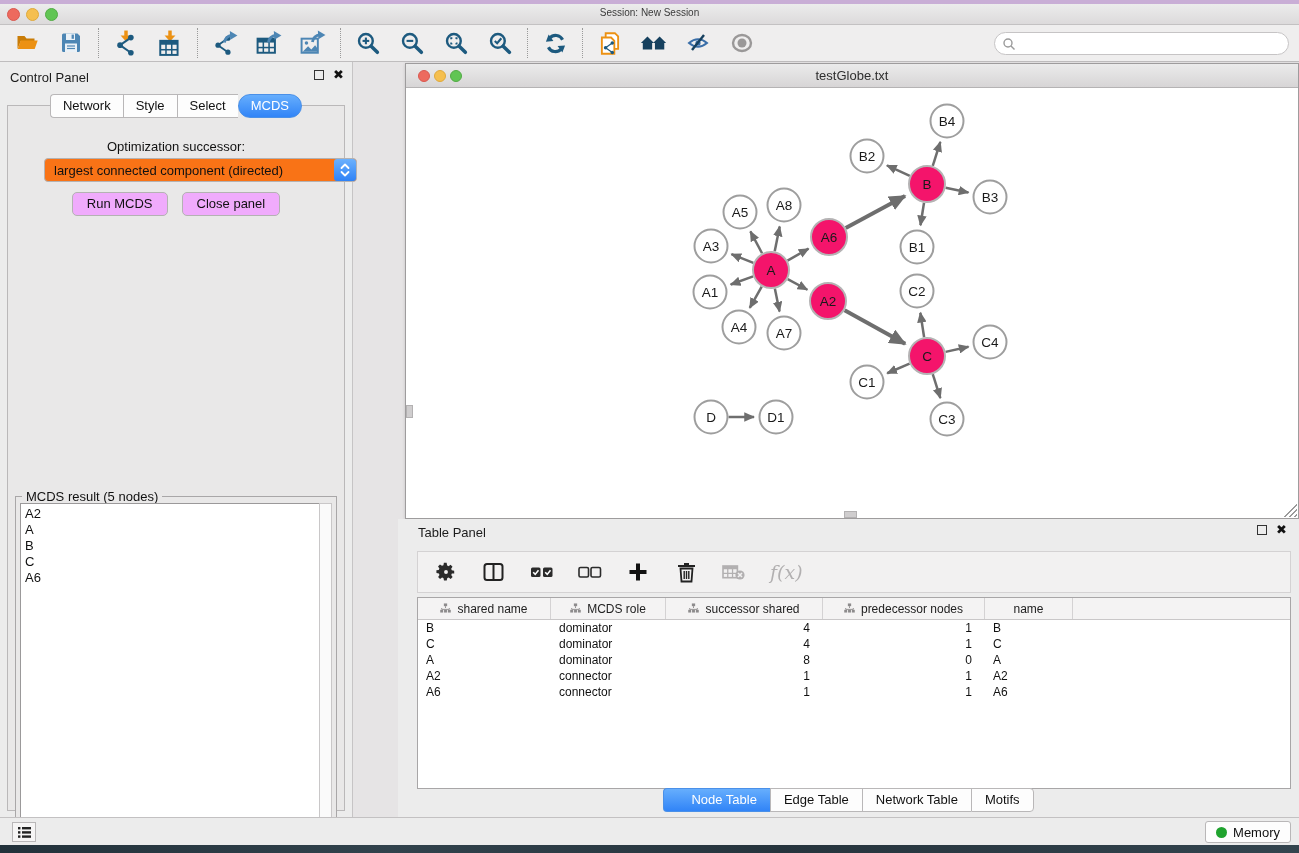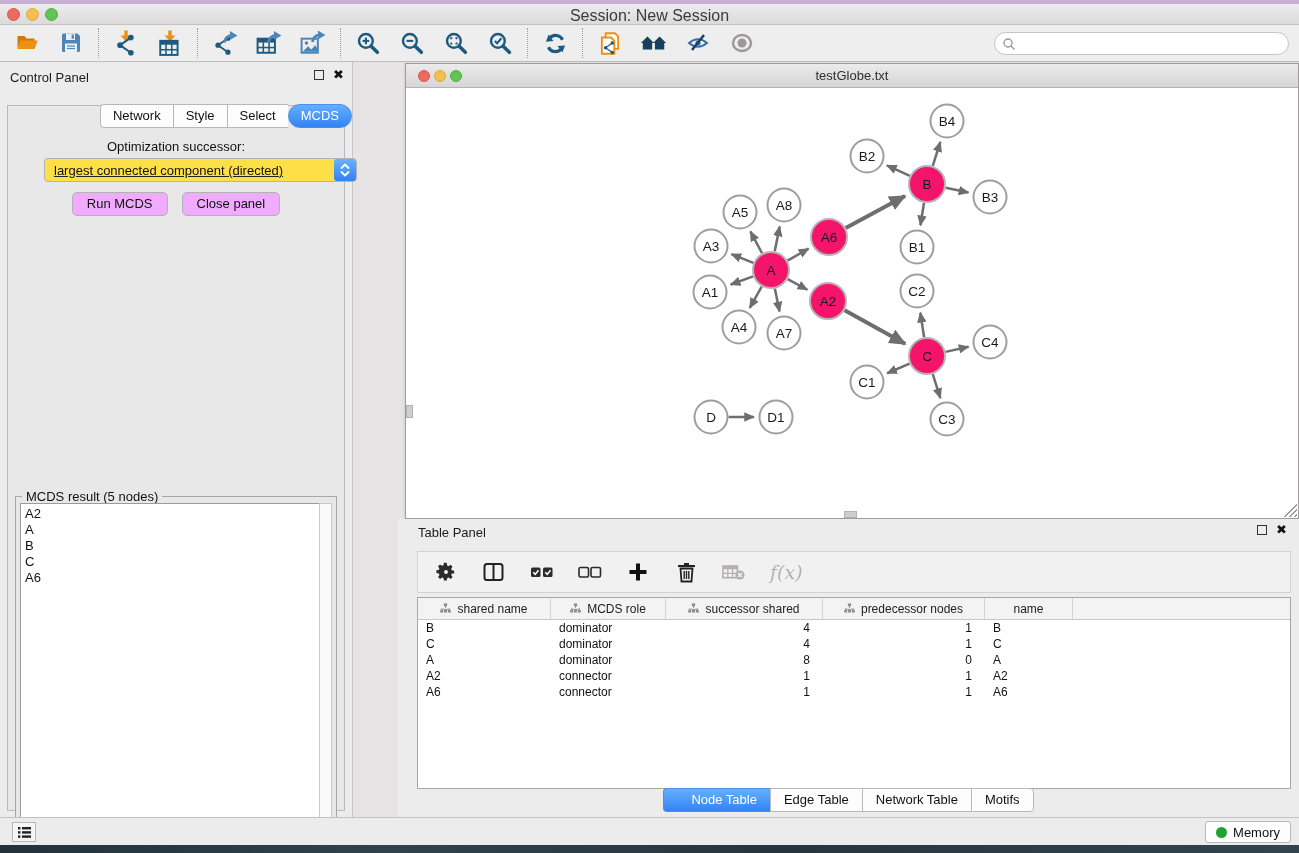--- a/index.html
+++ b/index.html
@@ -10,51 +10,51 @@
   .desktop-strip-bottom { position:absolute; left:0; top:845px; width:1299px; height:8px;
     background:linear-gradient(90deg,#22313a,#31424c 30%,#26343d 60%,#33444e); }
 
   
   .titlebar { position:absolute; left:0; top:4px; width:1299px; height:21px;
     background:linear-gradient(#ececec,#dcdadb); border-bottom:1px solid #c3c1c2; }
   .traffic { position:absolute; top:4px; width:13px; height:13px; border-radius:50%; }
   .t-red { left:7px; background:#ed6a5e; border:1px solid #d95850; }
   .t-yellow { left:26px; background:#f5bf4f; border:1px solid #dfa93c; }
   .t-green { left:45px; background:#61c554; border:1px solid #52ab45; }
-  .title-text { position:absolute; top:3px; left:0; right:0; text-align:center; color:#3b3b3b; font-size:16px; }
+  .title-text { position:absolute; top:3px; left:0; right:0; text-align:center; color:#3b3b3b; font-size:10px; }
 
   
   .toolbar { position:absolute; left:0; top:25px; width:1299px; height:37px;
     background:#efeeee; border-bottom:1px solid #bfbdbe; display:flex; align-items:center; }
   .tb-group { display:flex; align-items:center; gap:16px; padding:0 13px; }
   .tb-sep { width:0; height:30px; border-left:1px dotted #9a9a9a; }
   .tool-icon { width:28px; height:28px; display:flex; align-items:center; justify-content:center; cursor:default; }
   .tool-icon svg { display:block; }
   .search-wrap { position:absolute; right:10px; top:7px; width:295px; height:23px; background:#fff;
     border:1px solid #c6c4c5; border-radius:12px; display:flex; align-items:center; padding-left:7px; }
   .search-wrap input { border:none; outline:none; flex:1; height:18px; font-size:12px; background:transparent; }
 
   
   .control-panel { position:absolute; left:0; top:62px; width:353px; height:755px;
     background:#ececec; border-right:1px solid #c6c4c5; }
   .panel-head { position:absolute; left:10px; top:8px; font-size:13px; color:#1c1c1c; }
   .panel-win-btns { position:absolute; right:8px; top:8px; display:flex; gap:9px; align-items:center; }
   .float-box { width:10px; height:10px; border:1.5px solid #333; background:transparent; }
   .close-x { font-weight:bold; font-size:13px; color:#111; line-height:10px; }
-  .cp-tabs { position:absolute; left:0; right:0; top:42px; display:flex; justify-content:flex-end; z-index:2; }
+  .cp-tabs { position:absolute; left:0; right:0; top:32px; display:flex; justify-content:center; z-index:2; }
   .cp-tab { padding:3px 12px 4px; background:#fdfdfd; border:1px solid #b9b7b8; border-right:none;
     font-size:13px; color:#111; }
   .cp-tab:first-child { border-radius:4px 0 0 4px; }
   .cp-tab:last-child { border-right:1px solid #b9b7b8; border-radius:0 4px 4px 0; }
   .cp-tab.active { background:linear-gradient(#66aefd,#3184f7); color:#fff; border-color:#4a90e8;border-radius:12px; }
   .cp-content { position:absolute; left:7px; right:7px; top:43px; bottom:6px;
     background:#e9e8e8; border:1px solid #bab8b9; }
   .opt-label { position:absolute; left:0; right:0; top:33px; text-align:center; color:#111; }
-  .combo { position:absolute; left:36px; top:52px; width:313px; height:24px; background:#fde047;
-    border:1px solid #b4b2b3; border-radius:4px; display:flex; align-items:center;text-decoration:underline; }
+  .combo { position:absolute; left:36px; top:52px; width:313px; height:24px; background:#f97316;
+    border:1px solid #b4b2b3; border-radius:4px; display:flex; align-items:center; }
   .combo-text { flex:1; padding-left:9px; font-size:13px; color:#111; white-space:nowrap; }
   .combo-btn { width:22px; height:22px; margin:0; border-radius:3px;
     background:linear-gradient(#6cb1fd,#2f82f6); display:flex; flex-direction:column;
     align-items:center; justify-content:center; gap:1px; }
   .combo-btn svg { display:block; }
   .cp-buttons { position:absolute; left:0; right:0; top:86px; display:flex; justify-content:center; gap:14px; }
   .jbutton { background:#f0abfc; border:1px solid #b4b2b3; border-radius:5px; padding:3px 14px 4px;
     font-size:13px; color:#111; }
   .result-box { position:absolute; left:7px; right:7px; top:390px; height:346px;
     border:1px solid #a9a7a8; background:#e9e8e8; }

